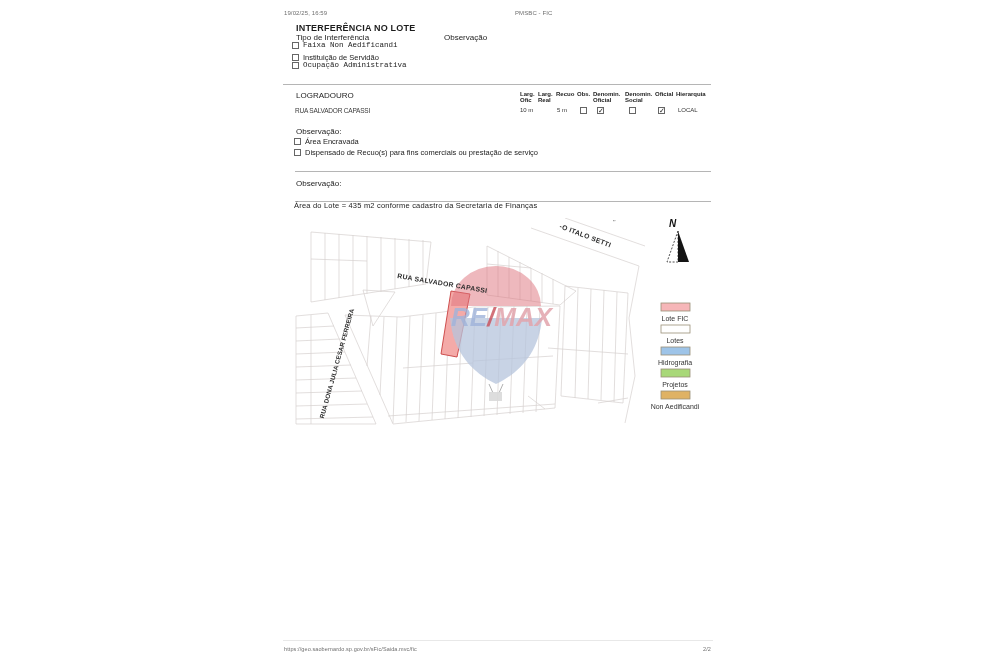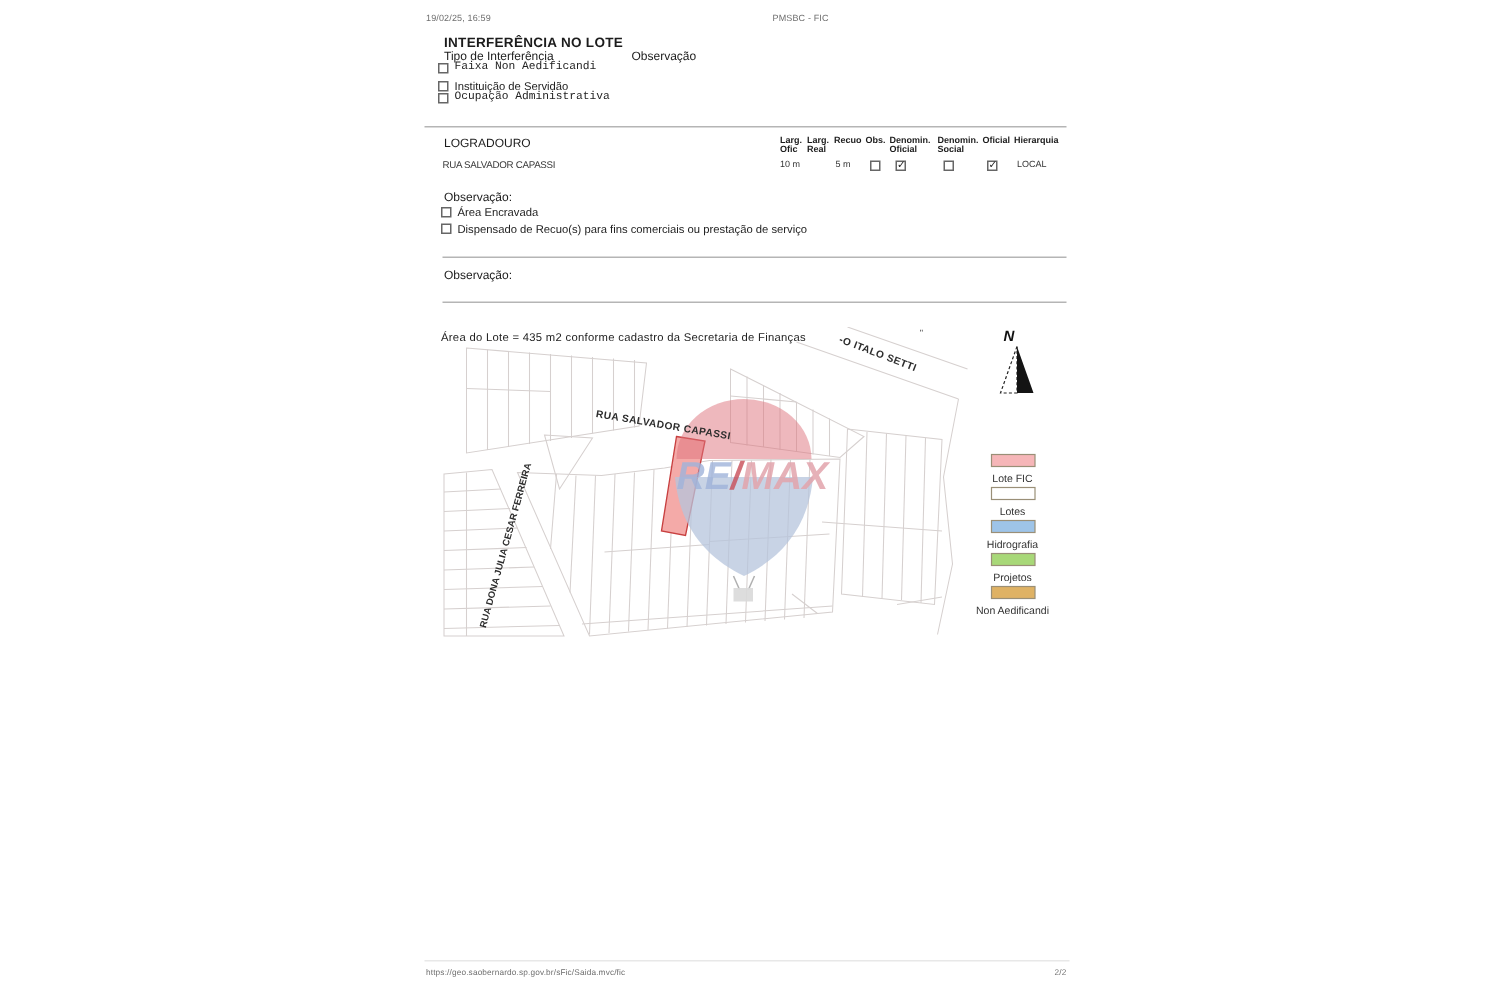--- a/index.html
+++ b/index.html
@@ -27,21 +27,21 @@
 </head>
 <body>
 
 <div class="page">
 
   <div class="abs tiny" style="left:284px;top:10px;">19/02/25, 16:59</div>
   <div class="abs tiny" style="left:515px;top:10px;">PMSBC - FIC</div>
 
   <div class="abs title" style="left:296px;top:23px;">INTERFERÊNCIA NO LOTE</div>
   <div class="abs h2" style="left:296px;top:33px;">Tipo de Interferência</div>
-  <div class="abs h2" style="left:421px;top:33px;">Observação</div>
+  <div class="abs h2" style="left:444px;top:33px;">Observação</div>
 
   <div class="abs row" style="left:292px;top:41px;font-family:Liberation Mono, monospace;">
     <span class="cb"></span>
     <span class="lbl">Faixa Non Aedificandi</span>
   </div>
   <div class="abs row" style="left:292px;top:53px;">
     <span class="cb"></span>
     <span class="lbl">Instituição de Servidão</span>
   </div>
   <div class="abs row" style="left:292px;top:61px;font-family:Liberation Mono, monospace;">
@@ -90,21 +90,21 @@
   </div>
   <div class="abs row" style="left:294px;top:148px;">
     <span class="cb"></span>
     <span class="lbl">Dispensado de Recuo(s) para fins comerciais ou prestação de serviço</span>
   </div>
 
   <div class="abs hr" style="left:295px;top:171px;width:416px;"></div>
   <div class="abs h2" style="left:296px;top:179px;">Observação:</div>
   <div class="abs hr" style="left:295px;top:201px;width:416px;"></div>
 
-  <div class="abs lbl" style="left:294px;top:220px;letter-spacing:.2px;">Área do Lote = 435 m2 conforme cadastro da Secretaria de Finanças</div>
+  <div class="abs lbl" style="left:294px;top:201px;letter-spacing:.2px;">Área do Lote = 435 m2 conforme cadastro da Secretaria de Finanças</div>
 
   <svg class="abs" style="left:283px;top:218px;" width="430" height="207" viewBox="0 0 430 207">
 
     <g class="parcels">
 
       <polygon points="28,14 148,24 143,66 28,84"></polygon>
       <line x1="42" y1="15" x2="42" y2="82"></line>
         <line x1="56" y1="16" x2="56" y2="80"></line>
       <line x1="70" y1="17" x2="70" y2="78"></line>
         <line x1="84" y1="18" x2="84" y2="76"></line>

